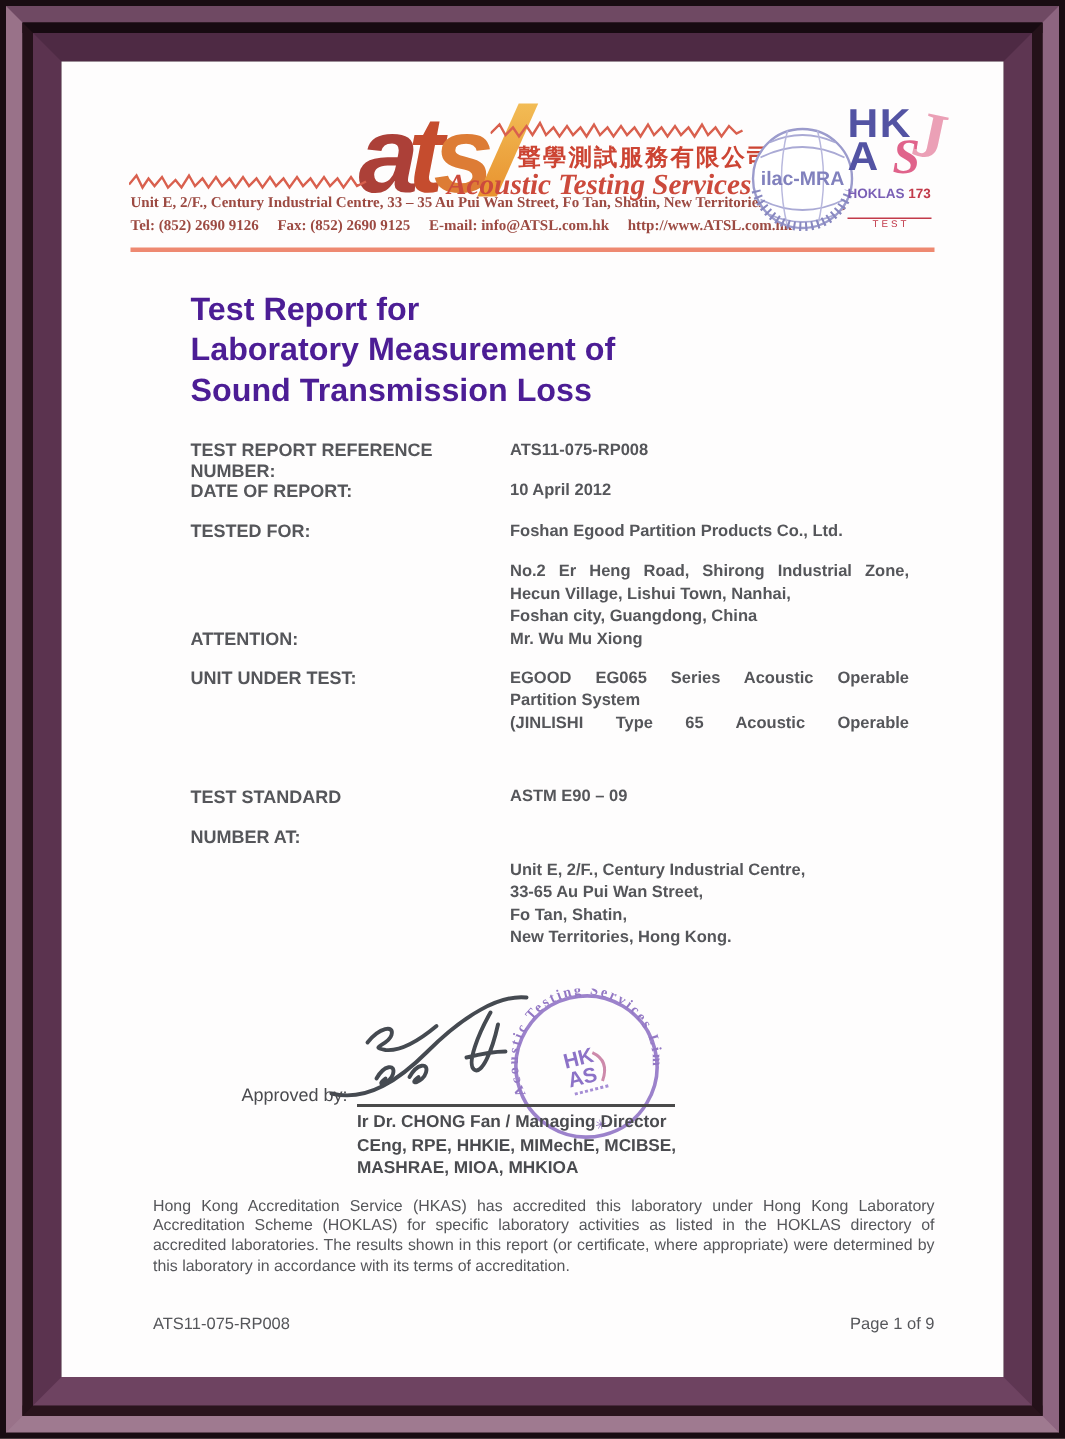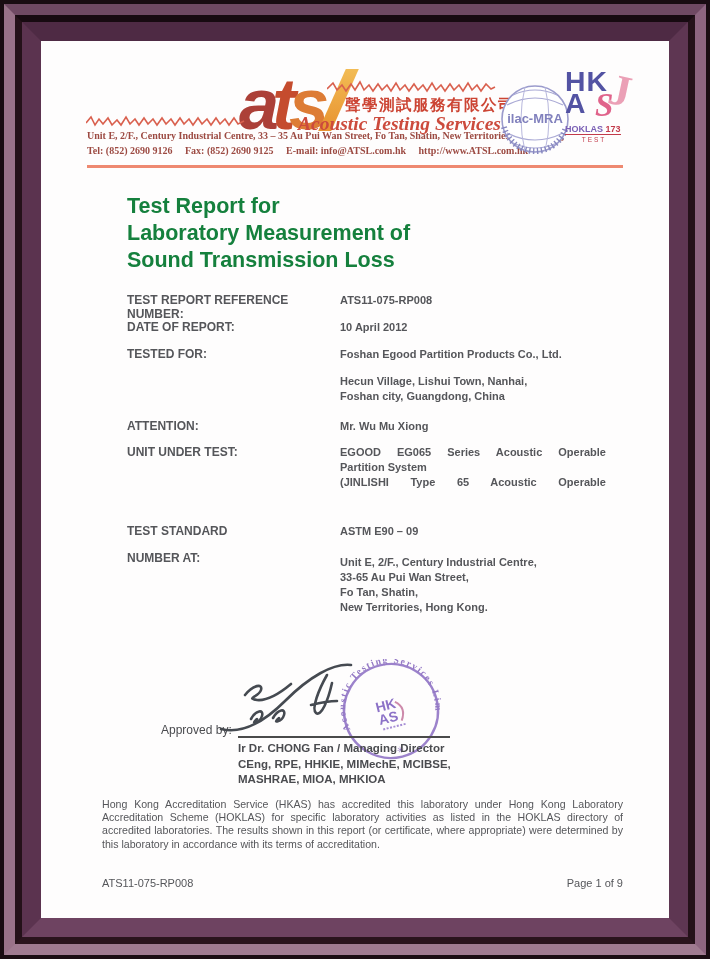--- a/index.html
+++ b/index.html
@@ -30,26 +30,26 @@
   .rule{left:46px;top:124px;width:536px;height:2.5px;background:#ee8971;}
 
   .hkas-box{left:524px;top:30px;width:72px;}
   .hkas-letters{font-weight:bold;color:#5353a3;font-size:27px;line-height:22px;
         letter-spacing:1px;transform:scaleX(1.05);transform-origin:left;}
   .hkas-s{position:absolute;left:30px;top:16px;font-family:"Liberation Serif",serif;
         font-style:italic;font-weight:bold;font-size:33px;color:#e0638b;}
   .hkas-j{position:absolute;left:44px;top:-6px;font-family:"Liberation Serif",serif;
         font-size:44px;color:#eba0b6;transform:rotate(12deg);font-weight:bold;}
   .hoklas{margin-top:9px;font-size:9px;font-weight:bold;color:#7a5fb5;
-        border-bottom:1.5px solid #c23a4a;display:inline-block;padding-bottom:0;white-space:nowrap;}
+        border-bottom:1.5px solid #c23a4a;display:inline-block;padding-bottom:11px;white-space:nowrap;}
   .hoklas b{color:#c23a4a;}
   .hoklas-test{font-size:6.5px;color:#c23a4a;letter-spacing:2px;text-align:center;width:58px;}
 
   
-  .title{left:86px;top:152px;font-size:21.5px;font-weight:bold;color:#15803d;line-height:27px;}
+  .title{left:86px;top:152px;font-size:21.5px;font-weight:bold;color:#4c1d95;line-height:27px;}
   .flabel{left:86px;font-size:12px;font-weight:bold;width:215px;}
   .fvalue{left:299px;font-size:11px;font-weight:bold;width:266px;line-height:15px;}
   .stretch{text-align:justify;text-align-last:justify;}
 
   
   .approved{left:120px;top:682px;font-size:12px;font-weight:normal;color:#4a4b4f;}
   .sigline{left:197px;top:695px;width:212px;height:1.5px;background:#4a4a4a;}
   .signame{left:197px;top:700px;font-size:11.5px;color:#4a4b4f;line-height:15.5px;font-weight:bold;}
 
   
@@ -120,39 +120,40 @@
 
   <div class="abs flabel" style="top:252px">TEST REPORT REFERENCE NUMBER:</div>
   <div class="abs fvalue" style="top:252px">ATS11-075-RP008</div>
 
   <div class="abs flabel" style="top:279px">DATE OF REPORT:</div>
   <div class="abs fvalue" style="top:279px">10 April 2012</div>
 
   <div class="abs flabel" style="top:306px">TESTED FOR:</div>
   <div class="abs fvalue" style="top:306px">Foshan Egood Partition Products Co., Ltd.</div>
   <div class="abs fvalue" style="top:333px">
+    <div class="stretch">No.2 Er Heng Road, Shirong Industrial Zone,</div>
     <div>Hecun Village, Lishui Town, Nanhai,</div>
     <div>Foshan city, Guangdong, China</div>
   </div>
 
   <div class="abs flabel" style="top:378px">ATTENTION:</div>
   <div class="abs fvalue" style="top:378px">Mr. Wu Mu Xiong</div>
 
   <div class="abs flabel" style="top:404px">UNIT UNDER TEST:</div>
   <div class="abs fvalue" style="top:404px">
     <div class="stretch">EGOOD EG065 Series Acoustic Operable</div>
     <div>Partition System</div>
     <div class="stretch">(JINLISHI Type 65 Acoustic Operable</div>
   </div>
 
   <div class="abs flabel" style="top:483px">TEST STANDARD</div>
   <div class="abs fvalue" style="top:483px">ASTM E90 – 09</div>
 
   <div class="abs flabel" style="top:510px">NUMBER AT:</div>
-  <div class="abs fvalue" style="top:514px">
+  <div class="abs fvalue" style="top:532px">
     <div>Unit E, 2/F., Century Industrial Centre,</div>
     <div>33-65 Au Pui Wan Street,</div>
     <div>Fo Tan, Shatin,</div>
     <div>New Territories, Hong Kong.</div>
   </div>
 
   <svg class="abs" style="left:174px;top:616px" width="140" height="85" viewBox="0 0 140 85">
     <g fill="none" stroke="#454a51" stroke-width="2.6" stroke-linecap="round">
       <path d="M6,72 C30,78 52,62 70,44 C94,20 118,6 136,8"></path>
       <path d="M30,38 c8,-10 18,-12 16,-5 c-2,7 -16,8 -4,10 c10,1 22,-6 34,-16"></path>

